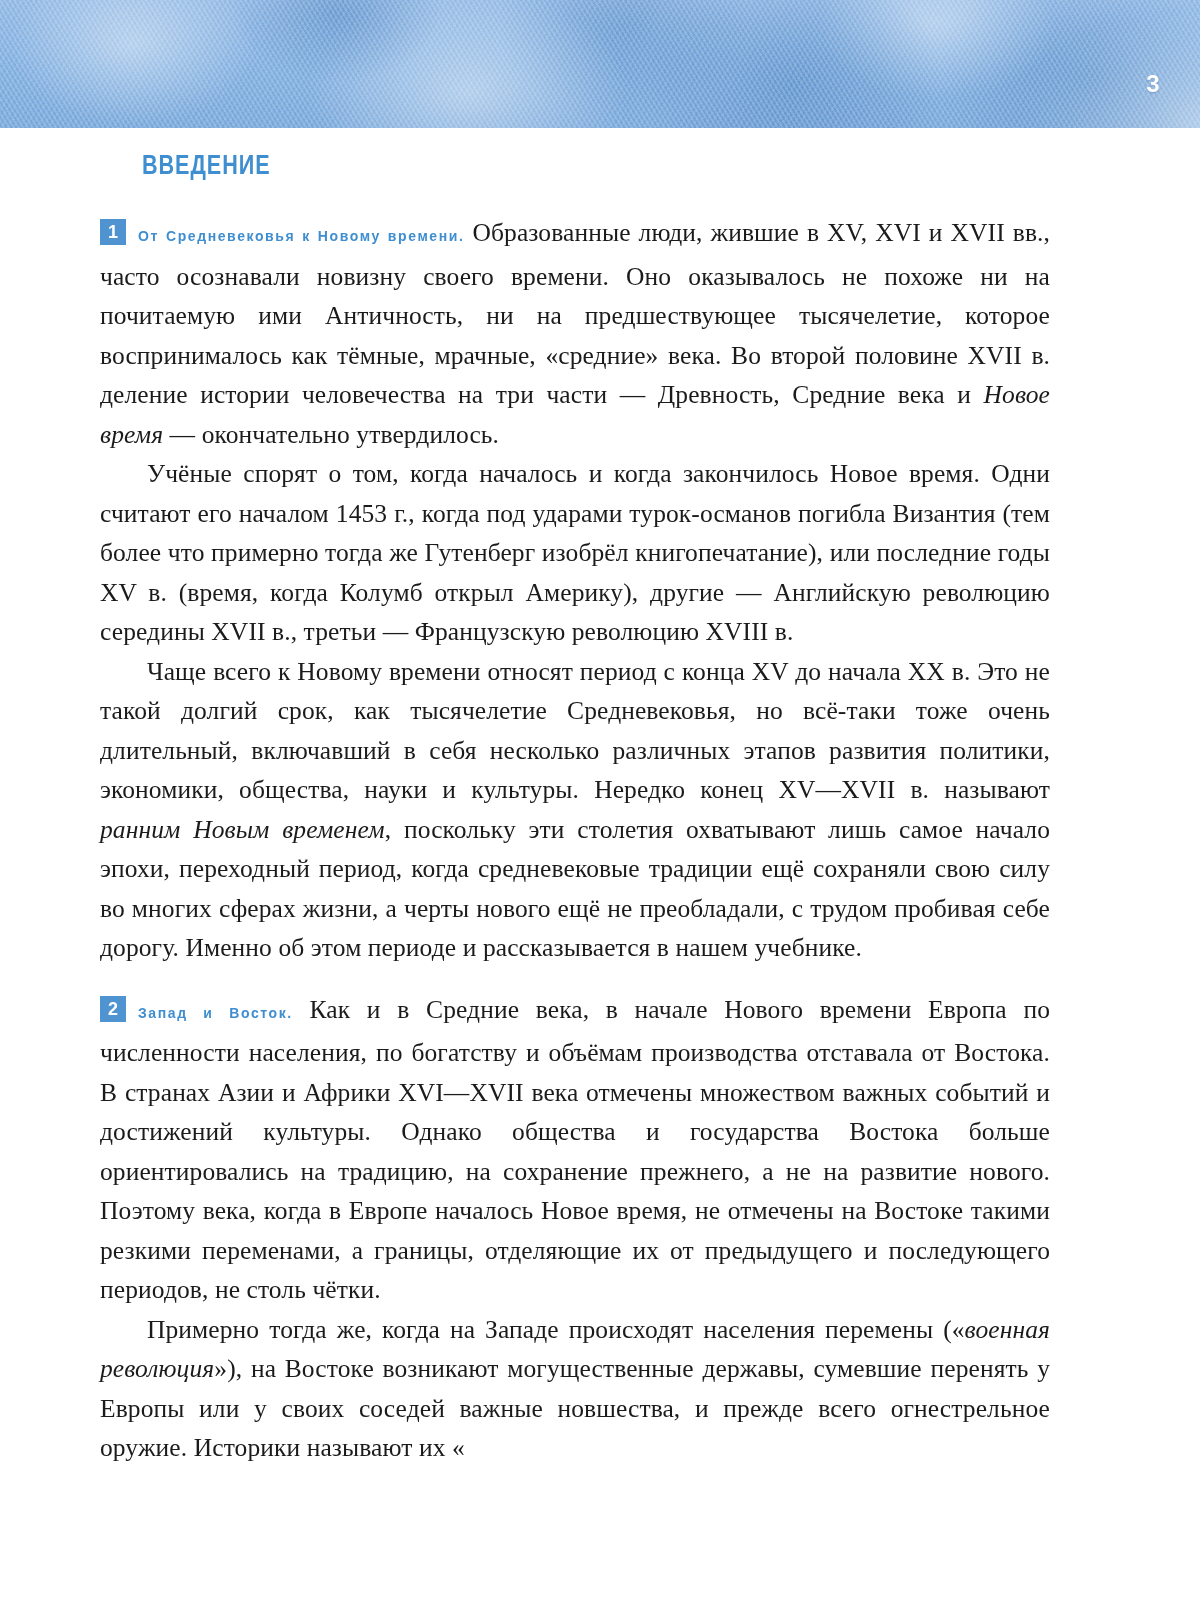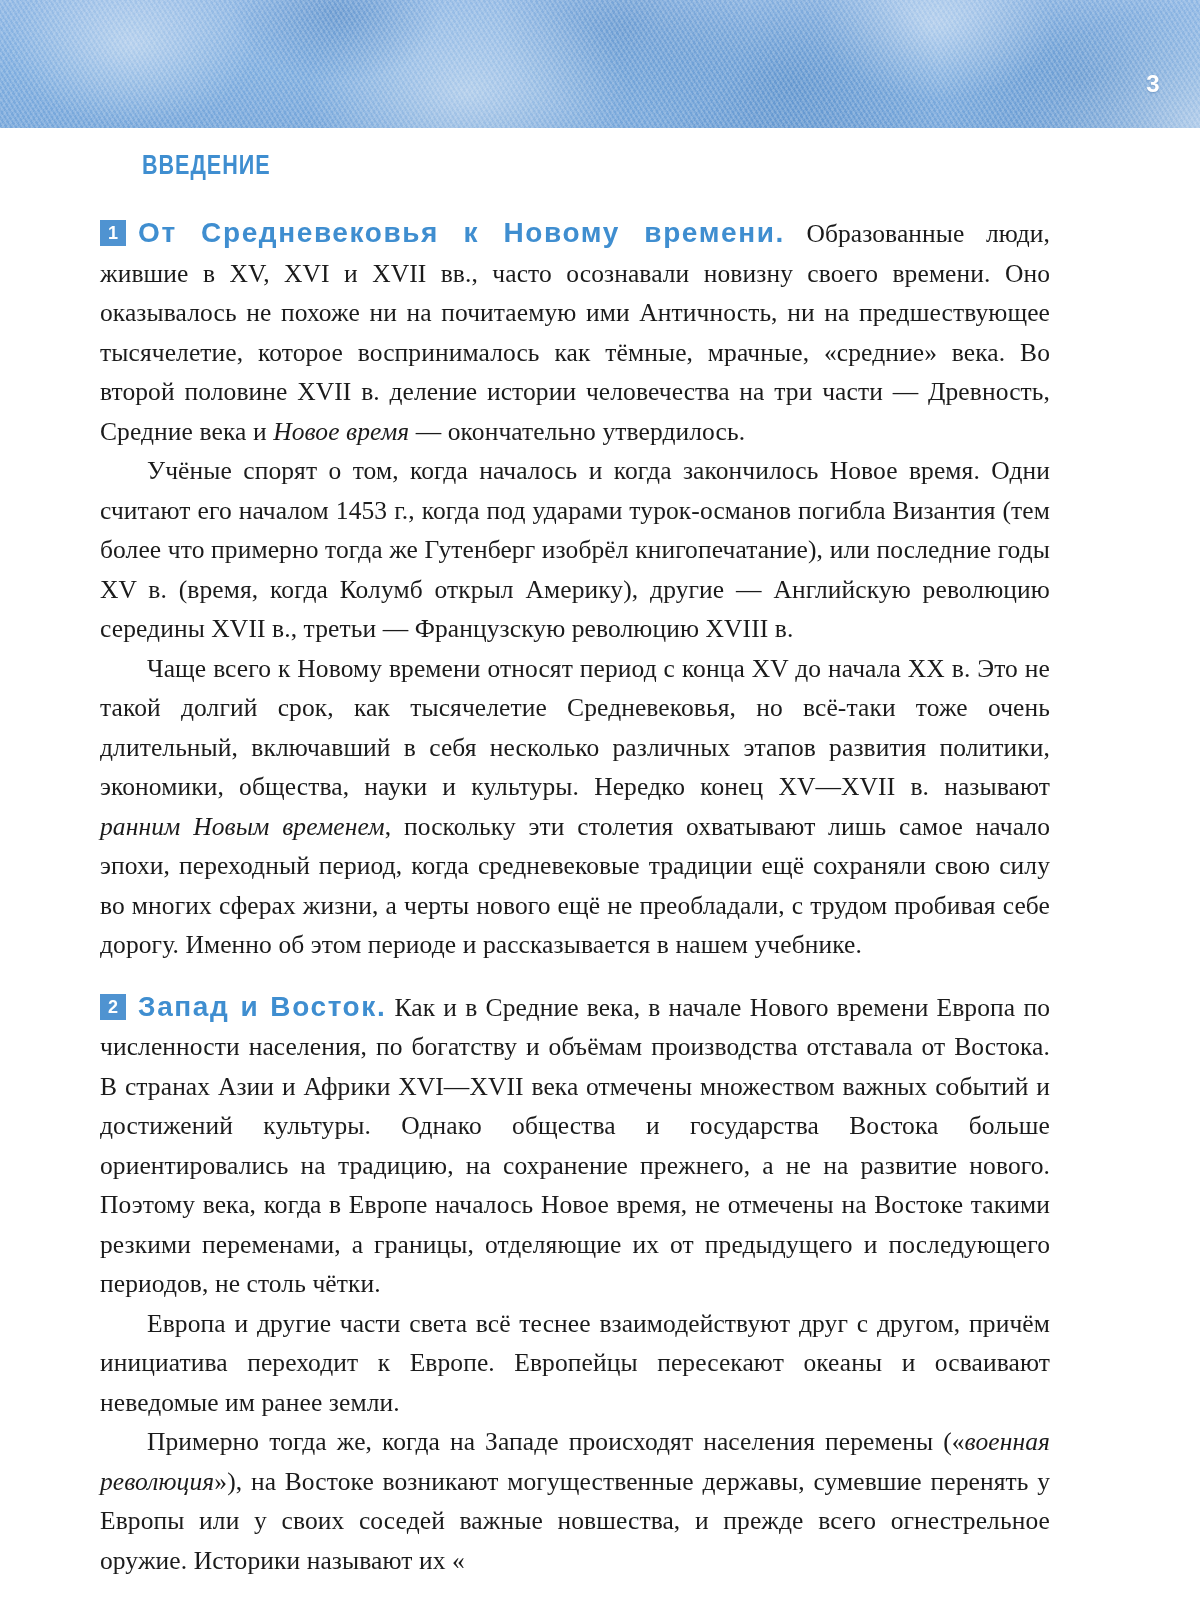--- a/index.html
+++ b/index.html
@@ -121,21 +121,21 @@
     font-weight: bold;
     font-size: 18px;
     text-align: center;
     vertical-align: 3px;
     margin-right: 12px;
   }
   .run-head {
     color: #3f8ed0;
     font-family: "Liberation Sans", "DejaVu Sans", sans-serif;
     font-weight: bold;
-    font-size: 28px;
+    font-size: 14px;
     letter-spacing: 1.6px;
   }
   .it { font-style: italic; margin-top: 15px; }
 </style>
 </head>
 <body>
 
 <div class="header-banner">
   <div class="banner-blobs"></div>
   <div class="banner-tex l1"></div>
@@ -158,20 +158,19 @@
     <span>Чаще всего к Новому времени относят период с конца XV до начала XX в. Это не такой долгий срок, как тысячелетие Средневековья, но всё-таки тоже очень длительный, включавший в себя несколько различных этапов развития политики, экономики, общества, науки и культуры. Нередко конец XV—XVII в. называют </span><span class="it">ранним Новым временем</span><span>, поскольку эти столетия охватывают лишь самое начало эпохи, переходный период, когда средневековые традиции ещё сохраняли свою силу во многих сферах жизни, а черты нового ещё не преобладали, с трудом пробивая себе дорогу. Именно об этом периоде и рассказывается в нашем учебнике.</span>
   </p>
 
   <div class="block-gap"></div>
 
   <p class="para first-of-section">
     <span class="num-badge">2</span><span class="run-head">Запад и Восток.</span>
     <span>Как и в Средние века, в начале Нового времени Европа по численности населения, по богатству и объёмам производства отставала от Востока. В странах Азии и Африки XVI—XVII века отмечены множеством важных событий и достижений культуры. Однако общества и государства Востока больше ориентировались на традицию, на сохранение прежнего, а не на развитие нового. Поэтому века, когда в Европе началось Новое время, не отмечены на Востоке такими резкими переменами, а границы, отделяющие их от предыдущего и последующего периодов, не столь чётки.</span>
   </p>
 
-  <p class="para">Европа и другие части света всё теснее взаимодействуют друг с другом, причём инициатива переходит к Европе. Европейцы пересекают океаны и осваивают неведомые им ранее земли.</p>
 
 
   <p class="para">
     <span>Примерно тогда же, когда на Западе происходят населения перемены («</span><span class="it">военная революция</span><span>»), на Востоке возникают могущественные державы, сумевшие перенять у Европы или у своих соседей важные новшества, и прежде всего огнестрельное оружие. Историки называют их «</span>
   </p>
 
 </div>
 
 </body></html>

